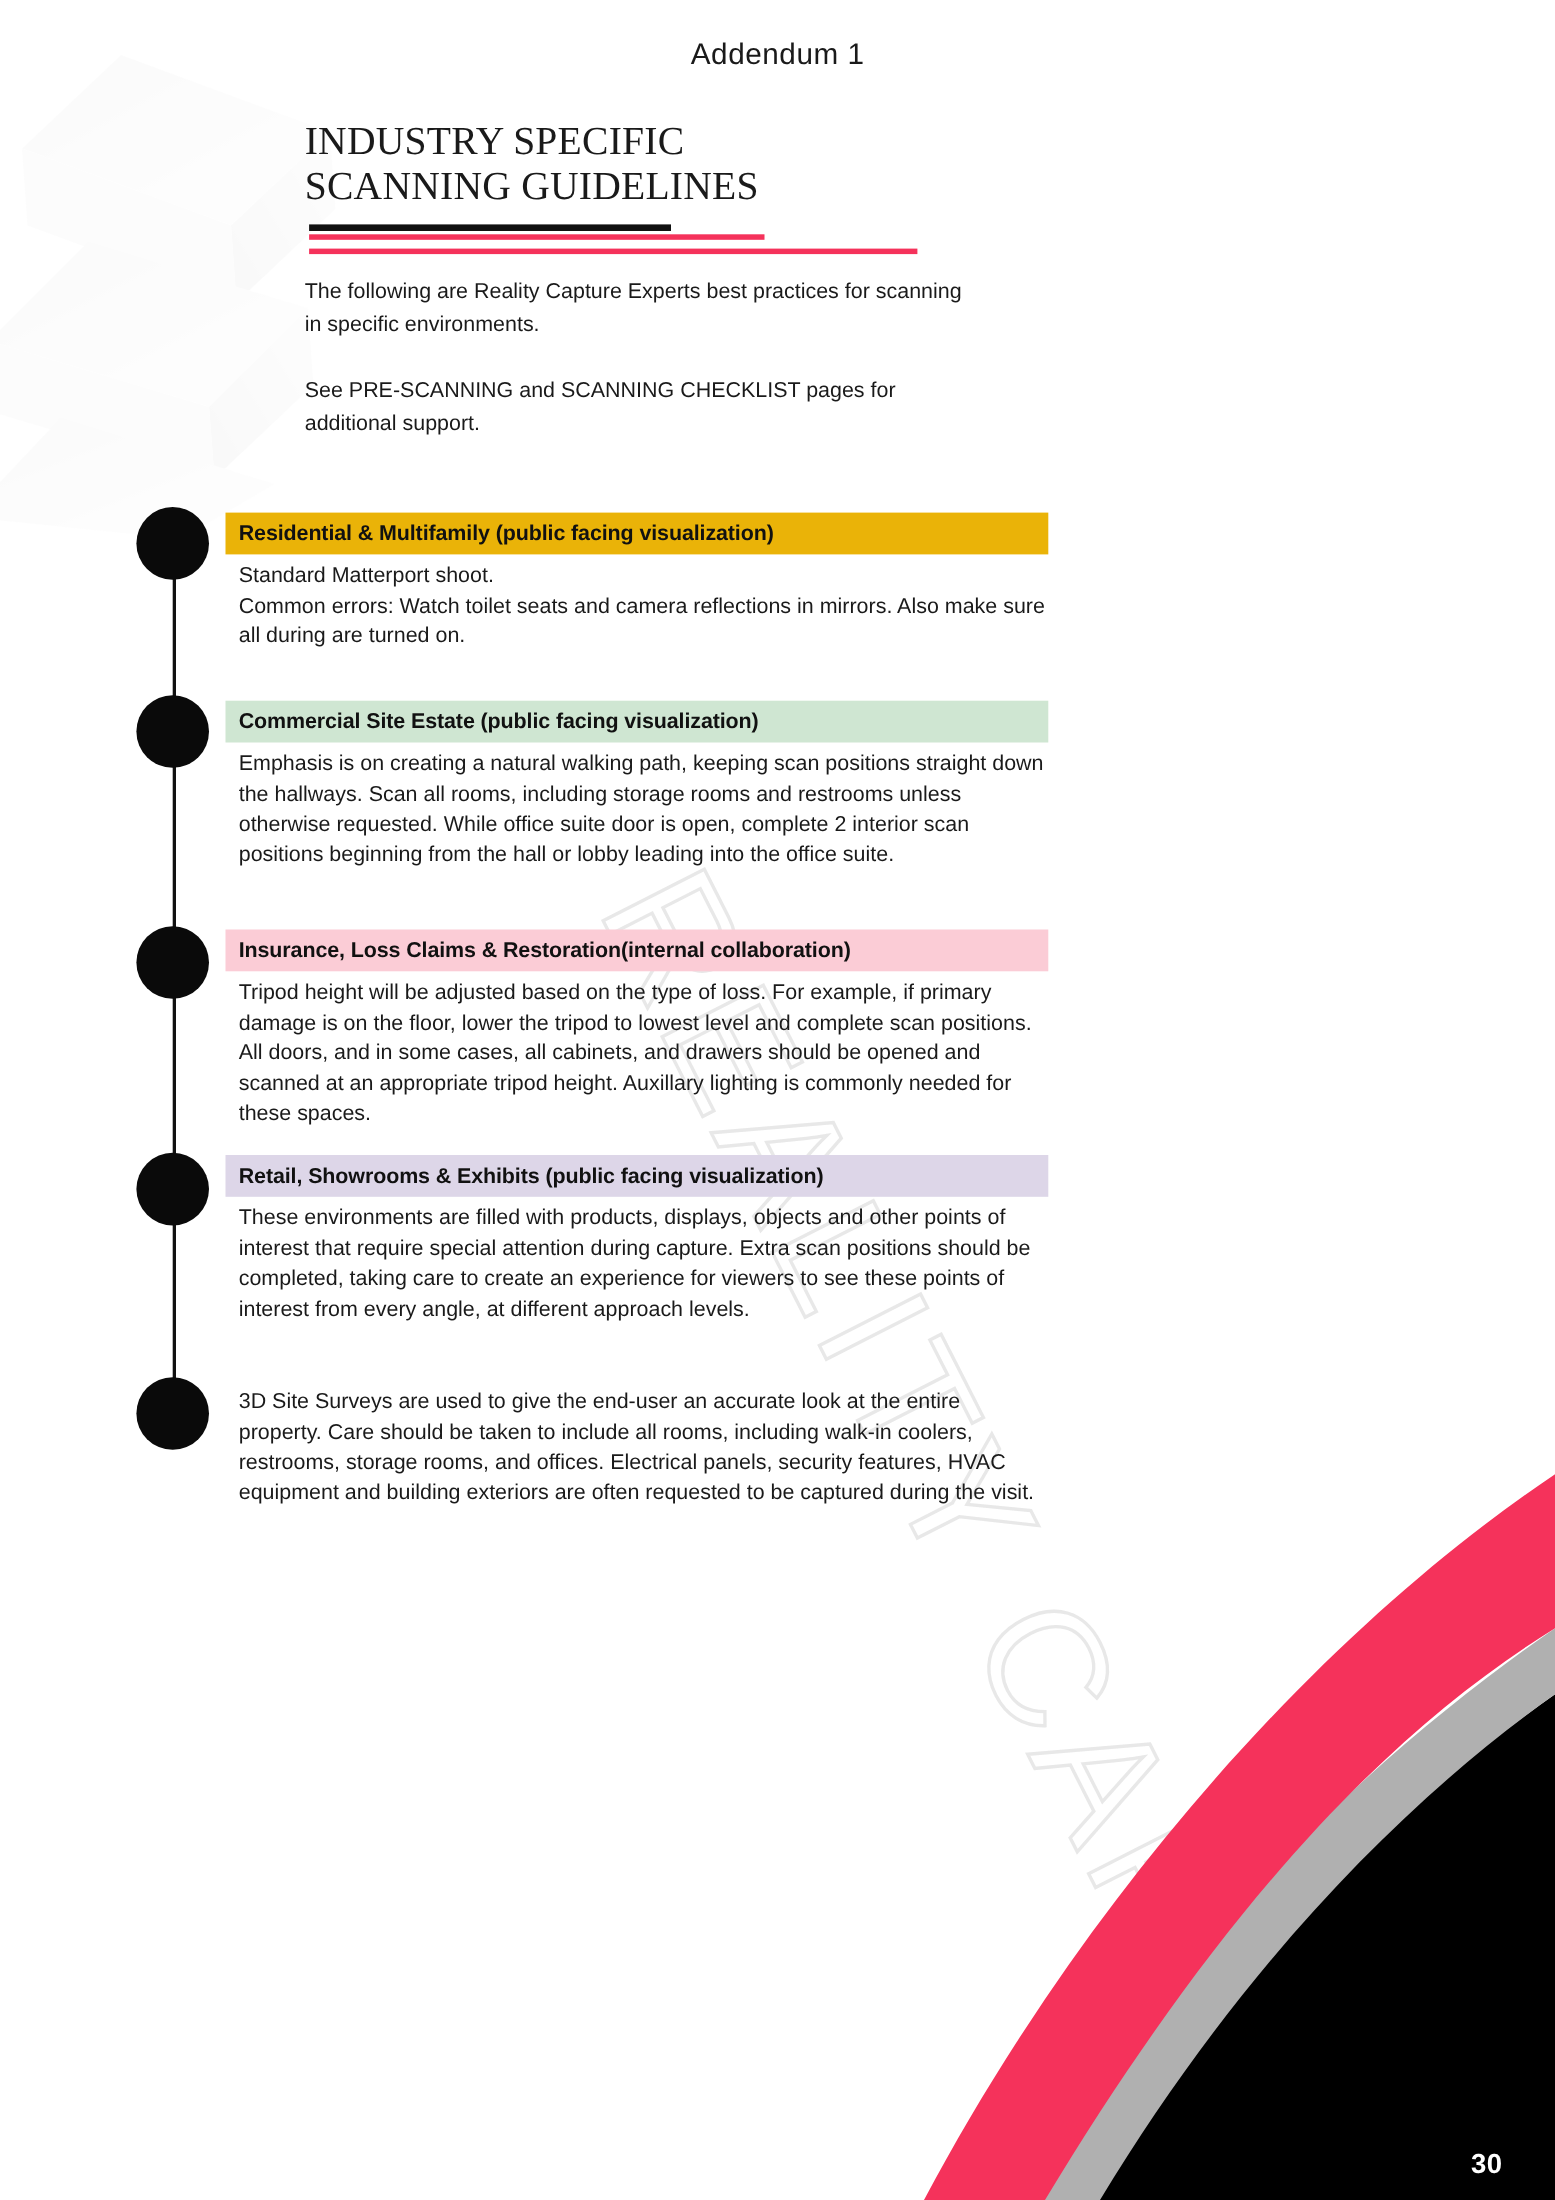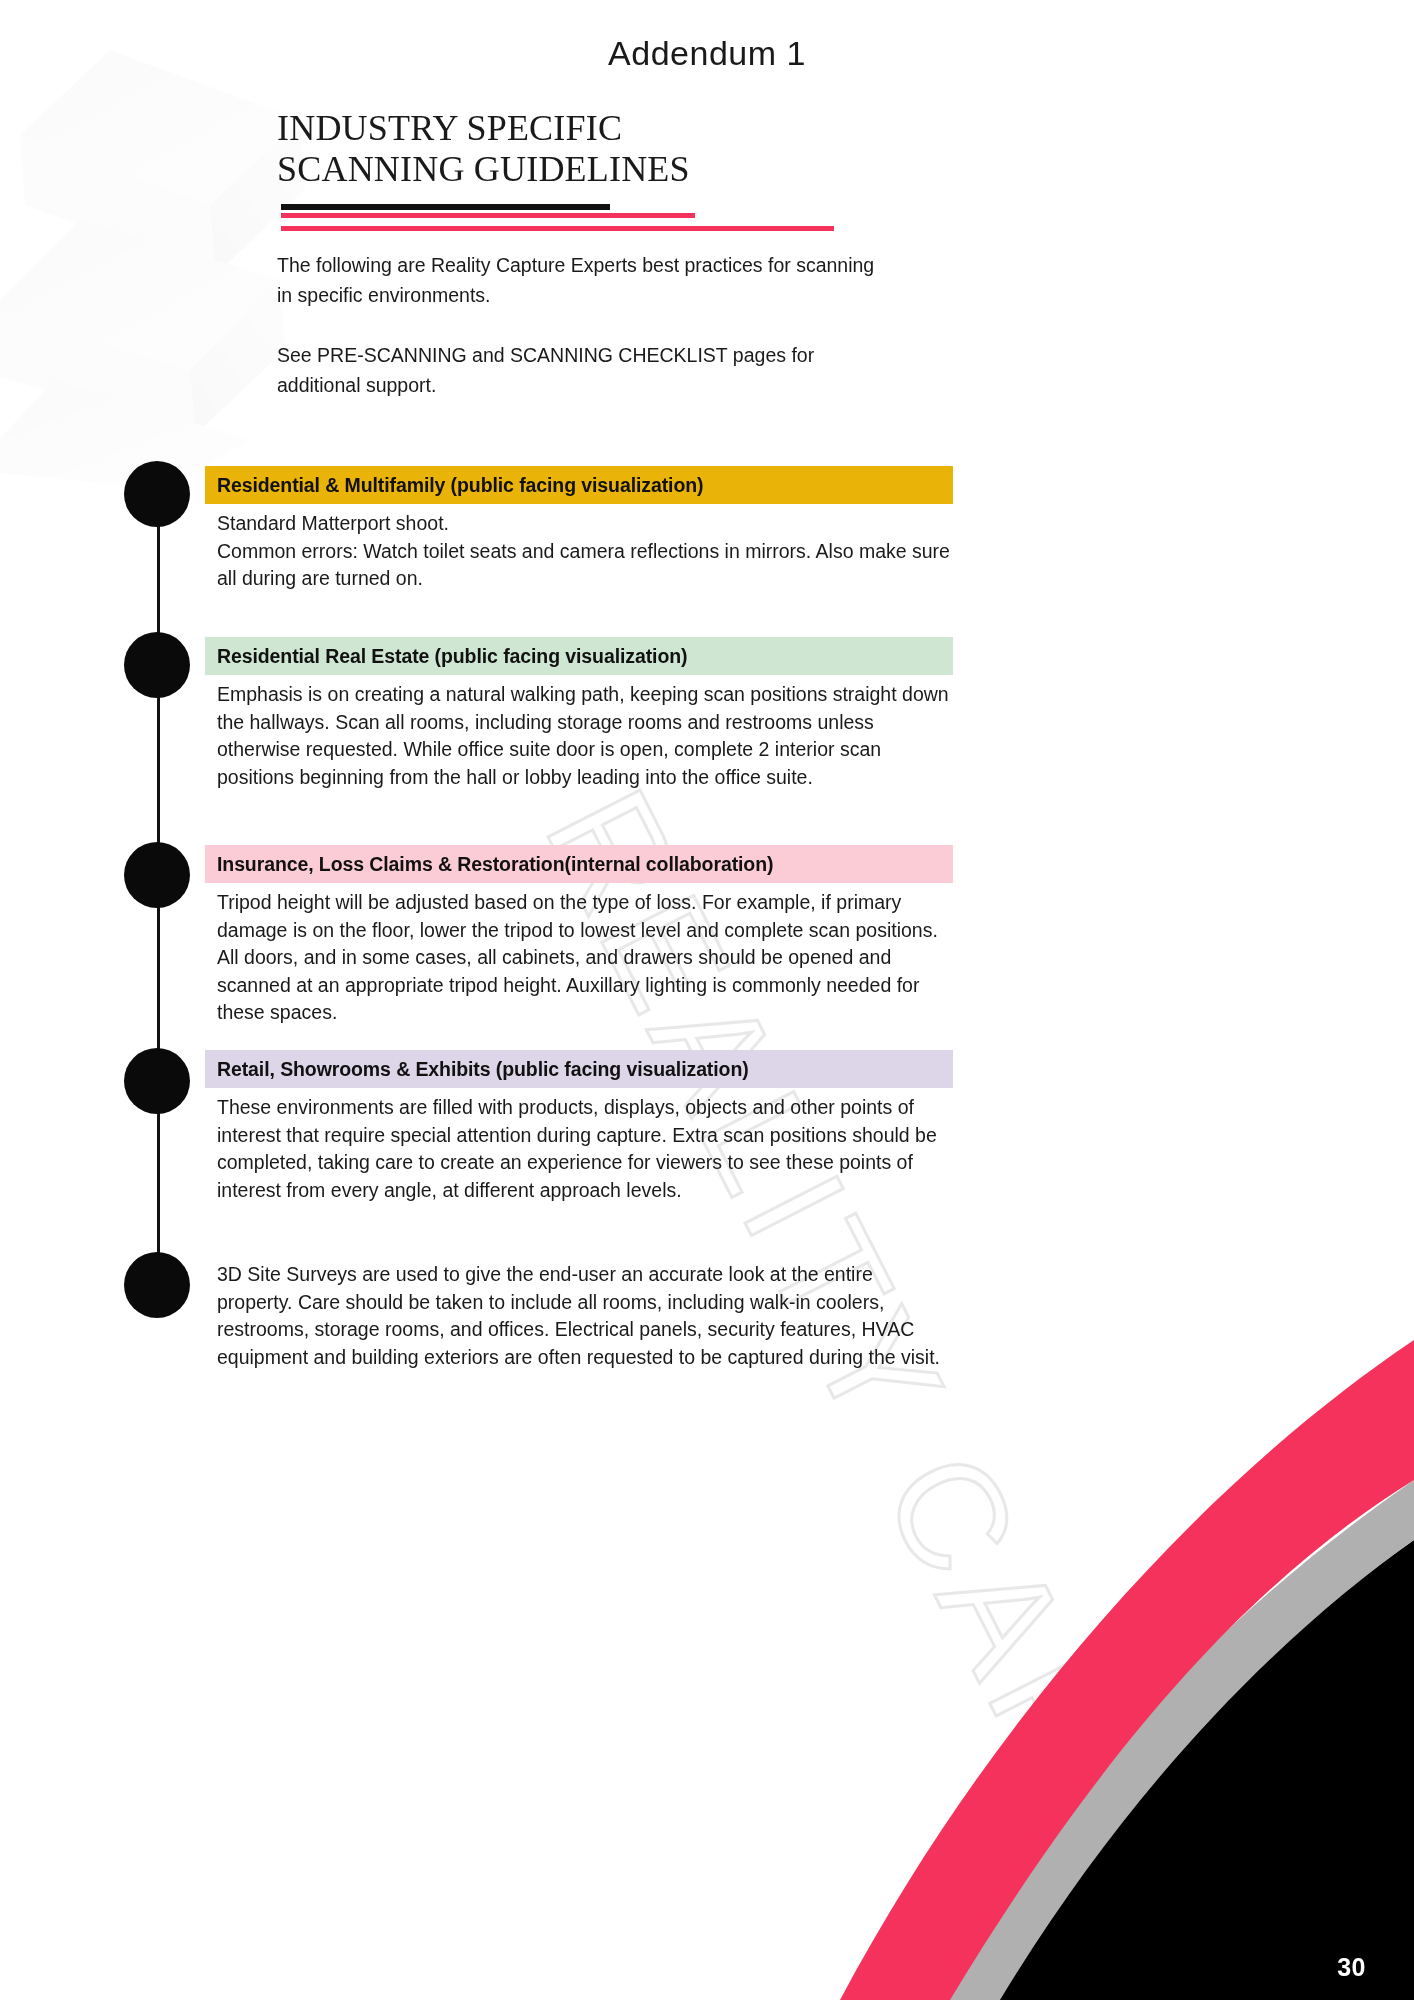--- a/index.html
+++ b/index.html
@@ -55,21 +55,21 @@
     font-family: "Liberation Sans", sans-serif;
   }
 
   
   .addendum {
     position: absolute;
     top: 34px;
     left: 0;
     width: 1414px;
     text-align: center;
-    font-size: 34px;
+    font-size: 27px;
     color: #1a1a1a;
     font-weight: 400;
     letter-spacing: 0.5px;
   }
   .title-block {
     position: absolute;
     left: 277px;
     top: 108px;
     width: 700px;
     font-family: Liberation Serif, serif;
@@ -224,21 +224,21 @@
 
   <div id="sections-host">
       <div class="section" style="top: 466px; width: 748px;">
         <div class="sec-head" style="background: #eab308; width: 748px; box-sizing: border-box;">Residential &amp; Multifamily (public facing visualization)</div>
         <div class="sec-body" style="width: 748px; box-sizing: border-box;">
           <p>Standard Matterport shoot.</p>
           <p>Common errors: Watch toilet seats and camera reflections in mirrors.  Also make sure all during are turned on.</p>
         </div>
       </div>
       <div class="section" style="top: 637px; width: 748px;">
-        <div class="sec-head" style="background: rgb(207, 230, 210); width: 748px; box-sizing: border-box;">Residential Real Estate (public facing visualization)</div>
+        <div class="sec-head" style="background: rgb(207, 230, 210); width: 748px; box-sizing: border-box;">Commercial Site Estate (public facing visualization)</div>
         <div class="sec-body" style="width: 748px; box-sizing: border-box;">
           <p>Emphasis is on creating a natural walking path, keeping scan positions straight down the hallways. Scan all rooms, including storage rooms and restrooms unless otherwise requested. While office suite door is open, complete 2 interior scan positions beginning from the hall or lobby leading into the office suite.</p>
         </div>
       </div>
       <div class="section" style="top: 845px; width: 748px;">
         <div class="sec-head" style="background: rgb(251, 204, 214); width: 748px; box-sizing: border-box;">Insurance, Loss Claims &amp; Restoration(internal collaboration)</div>
         <div class="sec-body" style="width: 748px; box-sizing: border-box;">
           <p>Tripod height will be adjusted based on the type of loss. For example, if primary damage is on the floor, lower the tripod to lowest level and complete scan positions.  All doors, and in some cases, all cabinets, and drawers should be opened and scanned at an appropriate tripod height.  Auxillary lighting is commonly needed for these spaces.</p>
         </div>
       </div>

